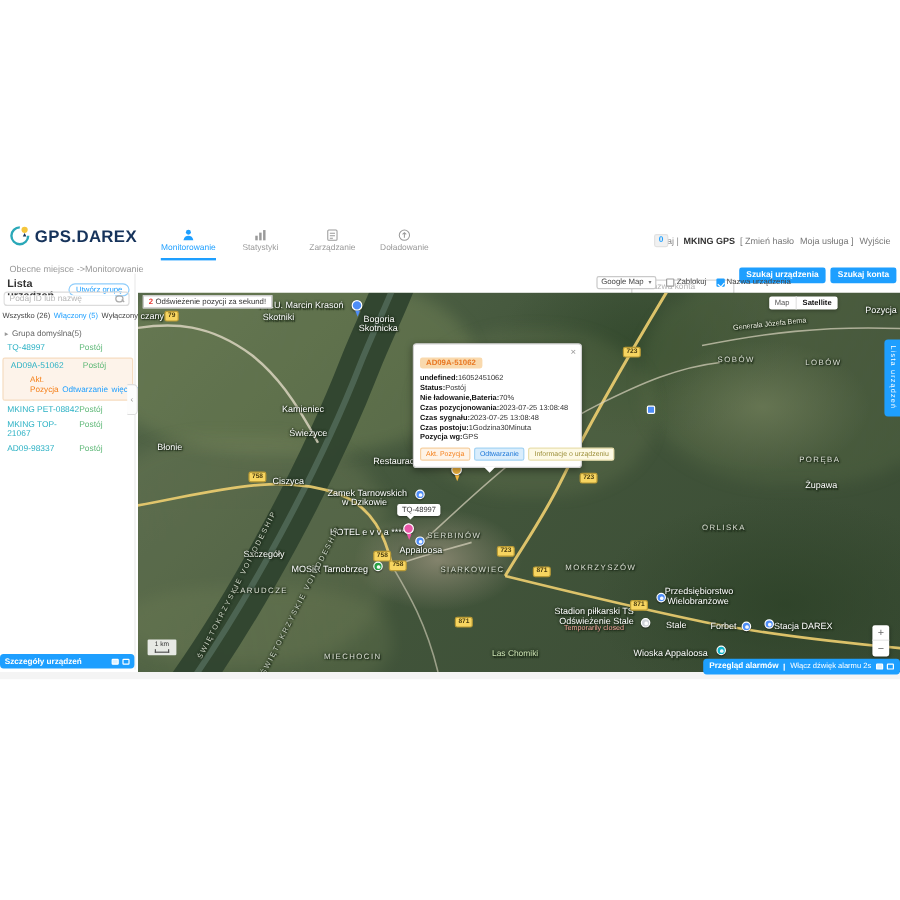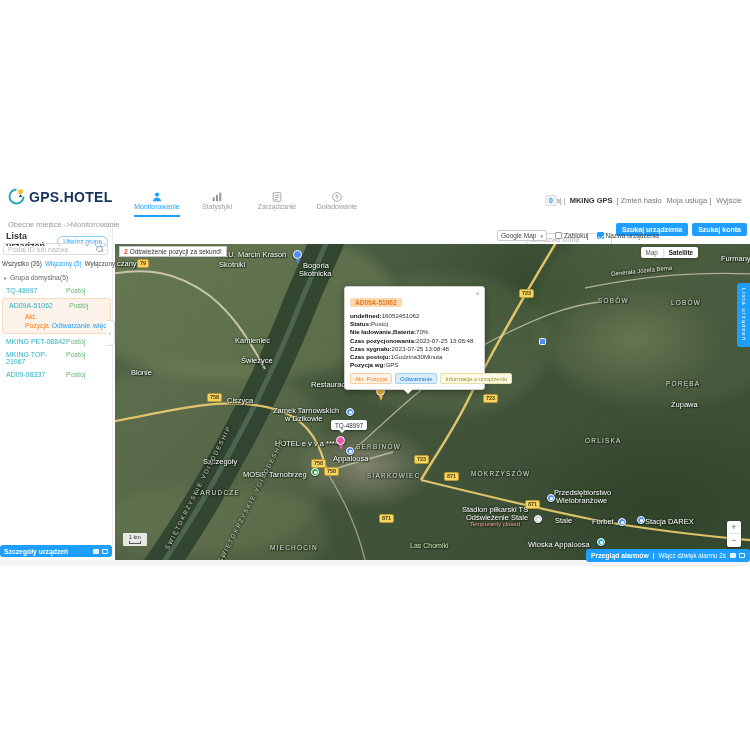--- a/index.html
+++ b/index.html
@@ -133,21 +133,21 @@
 <body>
 
 <div id="app">
 
   <div class="abs" id="logo">
     <svg width="17" height="17" viewBox="0 0 17 17">
       <path d="M8.5 1.5 A7 7 0 1 0 15.5 8.5" fill="none" stroke="#2aa8b8" stroke-width="2"></path>
       <circle cx="12.5" cy="3.5" r="2.6" fill="#f5c63c"></circle>
       <path d="M12.5 6.1 L11 9 L14 9 Z" fill="#16335b"></path>
     </svg>
-    <span class="logo-text">GPS.HOTEL</span>
+    <span class="logo-text">GPS.DAREX</span>
   </div>
   <div class="abs" id="tabs">
       <div class="tab active">
         <div class="tab-icon" style="width: 12px; height: 12px;"><svg viewBox="0 0 14 14">
             <circle cx="7" cy="4.2" r="2.4" fill="currentColor"></circle>
             <path d="M2.2 12c.5-3 2.4-4.4 4.8-4.4s4.3 1.4 4.8 4.4z" fill="currentColor"></path>
           </svg></div>
         <div class="tab-label">Monitorowanie</div>
       </div>
       <div class="tab">
@@ -288,21 +288,21 @@
         <span class="lbl poi" style="left: 112px; top: 152px;">Ciszyca</span>
         <span class="lbl poi" style="left: 196px; top: 136px;">Restauracja McDonald's</span>
         <span class="lbl poi" style="left: 158px; top: 162px;">Zamek Tarnowskich</span>
         <span class="lbl poi" style="left: 170px; top: 170px;">w Dzikowie</span>
         <span class="lbl poi" style="left: 160px; top: 195px;">HOTEL e v v a ****</span>
         <span class="lbl poi" style="left: 218px; top: 210px;">Appaloosa</span>
         <span class="lbl poi" style="left: 88px; top: 213px;">Szczegóły</span>
         <span class="lbl poi" style="left: 128px; top: 226px;">MOSiR Tarnobrzeg</span>
         <span class="lbl devbox" style="left: 216px; top: 176px;">TQ-48997</span>
         <span class="lbl street" style="left: 496px; top: 27px; transform: rotate(-6deg);">Generała Józefa Bema</span>
-        <span class="lbl poi" style="left: 606px; top: 10px;">Furmany</span>
+        <span class="lbl poi" style="left: 606px; top: 10px;">Pozycja</span>
         <span class="lbl poi" style="left: 556px; top: 156px;">Żupawa</span>
         <span class="lbl poi" style="left: 439px; top: 244px;">Przedsiębiorstwo</span>
         <span class="lbl poi" style="left: 441px; top: 252px;">Wielobranżowe</span>
         <span class="lbl poi" style="left: 347px; top: 261px;">Stadion piłkarski TS</span>
         <span class="lbl poi" style="left: 351px; top: 269px;">Odświeżenie Stale</span>
         <span class="lbl closed" style="left: 355px; top: 277px;">Temporarily closed</span>
         <span class="lbl poi" style="left: 440px; top: 272px;">Stale</span>
         <span class="lbl poi" style="left: 477px; top: 273px;">Forbet</span>
         <span class="lbl poi" style="left: 530px; top: 273px;">Stacja DAREX</span>
         <span class="lbl poi" style="left: 413px; top: 296px;">Wioska Appaloosa</span>

